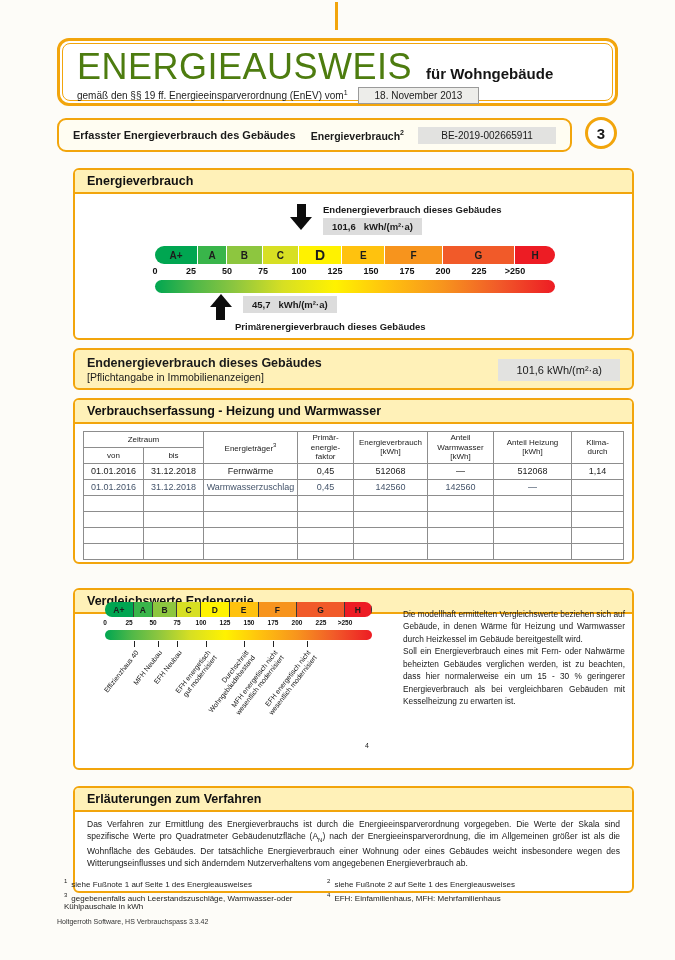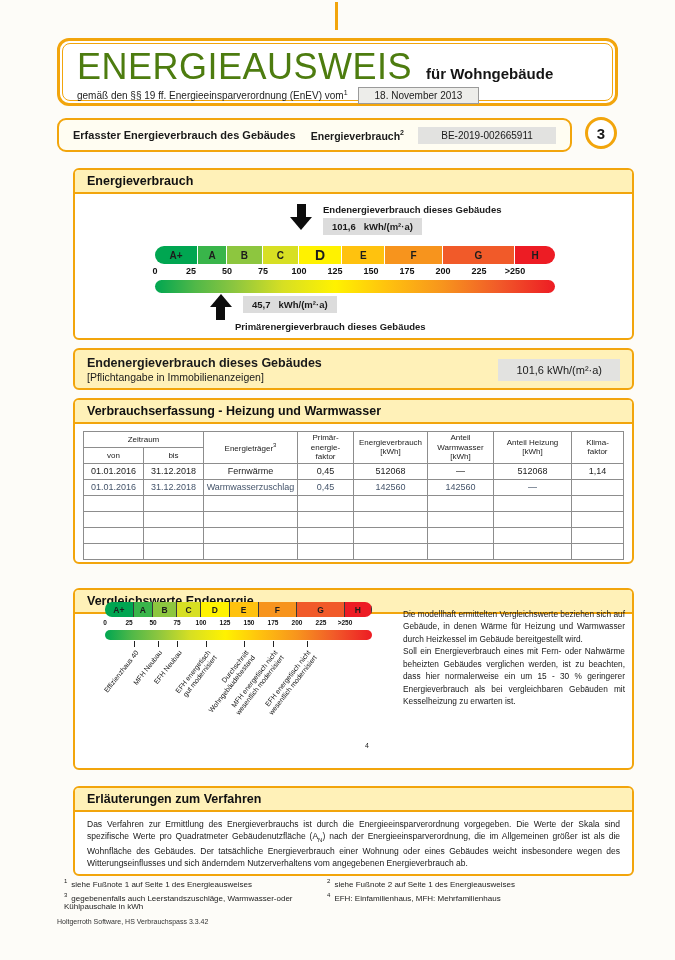--- a/index.html
+++ b/index.html
@@ -81,21 +81,21 @@
   .vticks .tick { font-size:6.5px; }
   .vgbar { position:absolute; top:28px; width:267px; height:10px; border-radius:5px;
            background:linear-gradient(90deg,#00A651 0%,#50B848 10%,#8DC63F 20%,#D7DF23 32%,#FFF200 45%,#FFC20E 58%,#F7941D 72%,#F15A29 86%,#ED1C24 100%); }
   .vtick { position:absolute; top:39px; width:1px; height:6px; background:#222; }
   .vmark { position:absolute; top:47px; width:0; height:0; }
   .vlabel { position:absolute; right:0; top:0; transform:rotate(-52deg); transform-origin:top right; text-align:right; font-size:7px; line-height:1.2; white-space:pre; color:#111; }
   .v-footnote { position:absolute; left:290px; top:152px; font-size:7px; }
   .v-text { position:absolute; left:328px; top:18px; width:222px; font-size:8.3px; line-height:1.5; text-align:justify; color:#181818; }
 
   
-  .erl-box { top:786px; height:90px; }
+  .erl-box { top:786px; height:107px; }
   .erl-text { padding:6px 12px; font-size:8.5px; line-height:1.45; text-align:justify; color:#181818; }
   .erl-text sub { font-size:6px; }
 
   
   .footnotes { position:absolute; left:64px; top:878px; width:548px; display:grid; grid-template-columns:48% 52%; row-gap:3px; font-size:8px; color:#222; }
   .footnote sup { font-size:6px; margin-right:4px; }
   .footer-text { position:absolute; left:57px; top:918px; font-size:7px; color:#333; }
 </style>
 </head>
 <body>
@@ -220,21 +220,21 @@
 energie-
 faktor</th>
           <th rowspan="2" class="pre">Energieverbrauch
 [kWh]</th>
           <th rowspan="2" class="pre">Anteil
 Warmwasser
 [kWh]</th>
           <th rowspan="2" class="pre">Anteil Heizung
 [kWh]</th>
           <th rowspan="2" class="pre">Klima-
-faktor</th>
+durch</th>
         </tr>
         <tr>
           <th>von</th>
           <th>bis</th>
         </tr>
       </thead>
       <tbody id="table-body">
           <tr>
             <td>01.01.2016</td>
             <td>31.12.2018</td>

